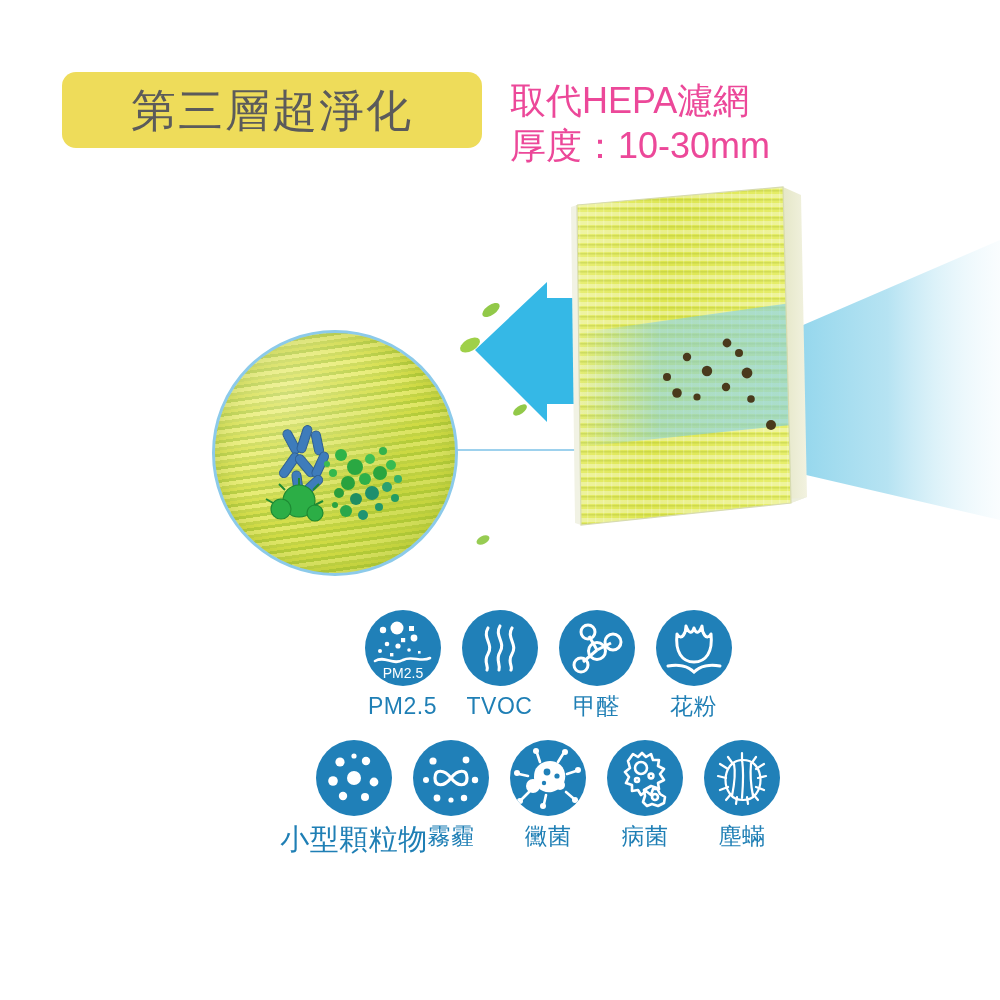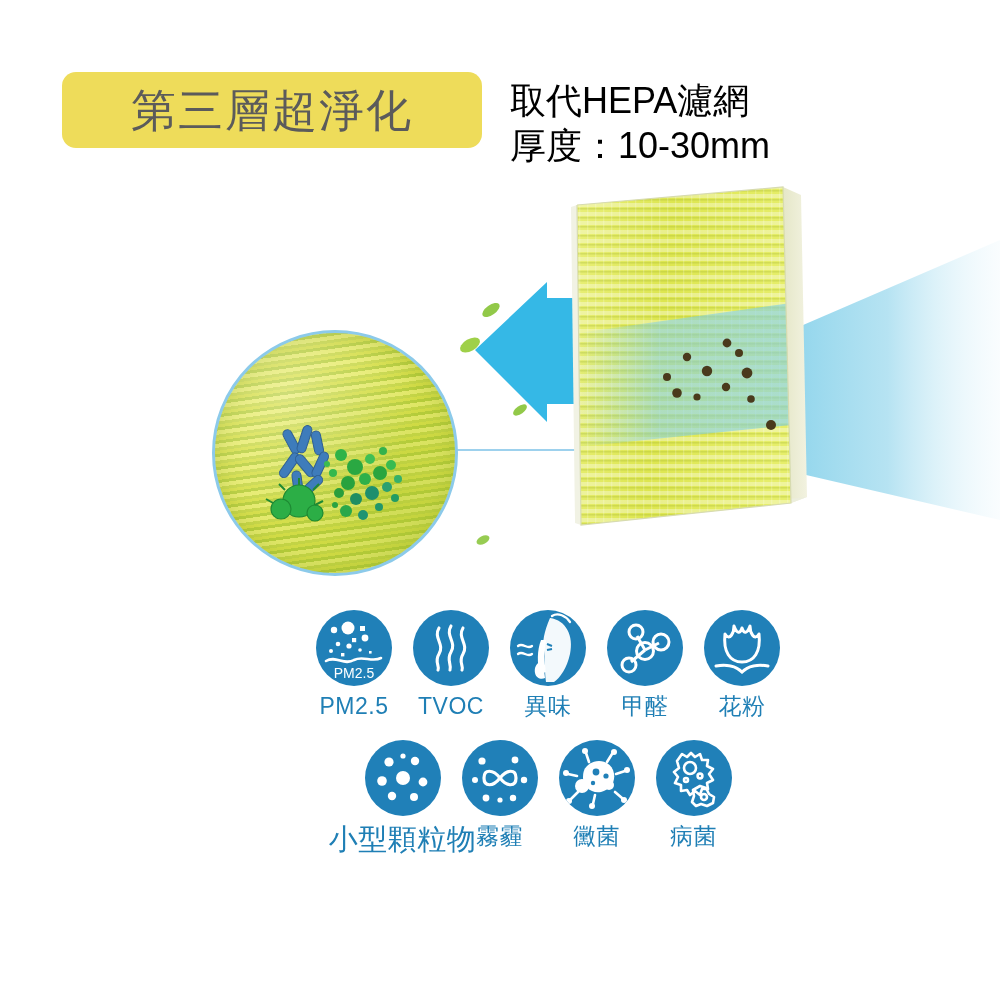--- a/index.html
+++ b/index.html
@@ -19,21 +19,21 @@
     background:#eedc5a;border-radius:14px;
     display:flex;align-items:center;justify-content:center;
   }
   .banner-text{
     font-size:45px;color:#5b5b5b;letter-spacing:2px;
     font-family:"Liberation Sans","DejaVu Sans",sans-serif;
     line-height:1;
   }
   .spec{
     position:absolute;left:510px;top:78px;width:380px;
-    color:#000000;font-size:36px;line-height:1.25;letter-spacing:0px;
+    color:#ec4899;font-size:36px;line-height:1.25;letter-spacing:0px;
   }
   .spec div{white-space:nowrap;}
 
   
   .illus{position:absolute;left:0;top:175px;width:1000px;height:420px;}
 
   
   .zoom-circle{
     position:absolute;left:212px;top:155px;width:240px;height:240px;
     border-radius:50%;
@@ -278,41 +278,20 @@
             <g fill="none" stroke="#ffffff" stroke-width="3.1" stroke-linecap="round">
               <path d="M26,18 C20,28 32,34 26,44 C21,52 27,56 25,60"></path>
               <path d="M38,16 C32,26 44,32 38,42 C33,50 39,55 37,60"></path>
               <path d="M50,18 C44,28 56,34 50,44 C45,52 51,56 49,60"></path>
             </g>
           </svg>
         </div>
         <div class="icon-label">TVOC</div>
       </div>
 
-      <div class="icon-cell">
-        <div class="icon-circle">
-          <svg width="76" height="76" viewBox="0 0 76 76">
-            <g fill="#ffffff">
-              <path d="M40,8 C56,10 64,26 60,44 C57,58 50,68 44,72 L36,72
-                       C34,60 36,48 34,40 C32,32 34,22 40,8 Z" opacity=".95"></path>
-              <path d="M36,30 C34,40 34,52 36,62 L30,64 C27,54 27,40 31,30 Z"></path>
-              <path d="M30,52 C26,54 24,58 25,63 C26,68 31,70 35,68 L34,60 Z"></path>
-            </g>
-            <g fill="none" stroke="#ffffff" stroke-width="2.3" stroke-linecap="round">
-              <path d="M8,36 C13,32 17,40 22,36"></path>
-              <path d="M8,44 C13,40 17,48 22,44"></path>
-              <path d="M42,6 C48,2 56,6 60,12"></path>
-            </g>
-            <g fill="#2080b8">
-              <path d="M37,34 l5,2 M37,40 l5,-1" stroke="#2080b8" stroke-width="2"></path>
-            </g>
-          </svg>
-        </div>
-        <div class="icon-label">異味</div>
-      </div>
 
       <div class="icon-cell">
         <div class="icon-circle">
           <svg width="76" height="76" viewBox="0 0 76 76">
             <g stroke="#ffffff" stroke-width="3" fill="none">
               <line x1="30" y1="26" x2="38" y2="40"></line>
               <line x1="38" y1="40" x2="52" y2="33"></line>
               <line x1="38" y1="40" x2="24" y2="52"></line>
               <circle cx="29" cy="22" r="7"></circle>
               <circle cx="38" cy="41" r="8.5"></circle>
@@ -428,16 +407,36 @@
               <circle cx="44" cy="36" r="2.4"></circle>
               <circle cx="30" cy="40" r="2.0"></circle>
               <circle cx="48" cy="57" r="3"></circle>
             </g>
           </svg>
         </div>
         <div class="icon-label">病菌</div>
       </div>
 
 
+      <div class="icon-cell">
+        <div class="icon-circle">
+          <svg width="76" height="76" viewBox="0 0 76 76">
+            <g fill="none" stroke="#ffffff" stroke-width="2.2" stroke-linejoin="round" stroke-linecap="round">
+              <path d="M26,26 C20,34 20,46 26,54 C32,62 46,62 52,54
+                       C58,46 58,34 52,26 C46,18 32,18 26,26 Z"></path>
+              <path d="M30,24 C32,34 30,46 28,56"></path>
+              <path d="M38,20 C40,32 39,46 38,58"></path>
+              <path d="M47,24 C46,34 47,46 49,56"></path>
+              <path d="M24,17 L29,24 M38,13 L38,21 M52,17 L47,24"></path>
+              <path d="M16,24 L24,29 M60,24 L52,29"></path>
+              <path d="M14,36 L22,38 M62,36 L54,38"></path>
+              <path d="M16,50 L24,47 M60,50 L52,47"></path>
+              <path d="M22,60 L27,54 M54,60 L49,54"></path>
+              <path d="M32,64 L33,57 M44,64 L43,57"></path>
+            </g>
+          </svg>
+        </div>
+        <div class="icon-label">塵蟎</div>
+      </div>
     </div>
   </div>
 
 </div>
 
 </body></html>

